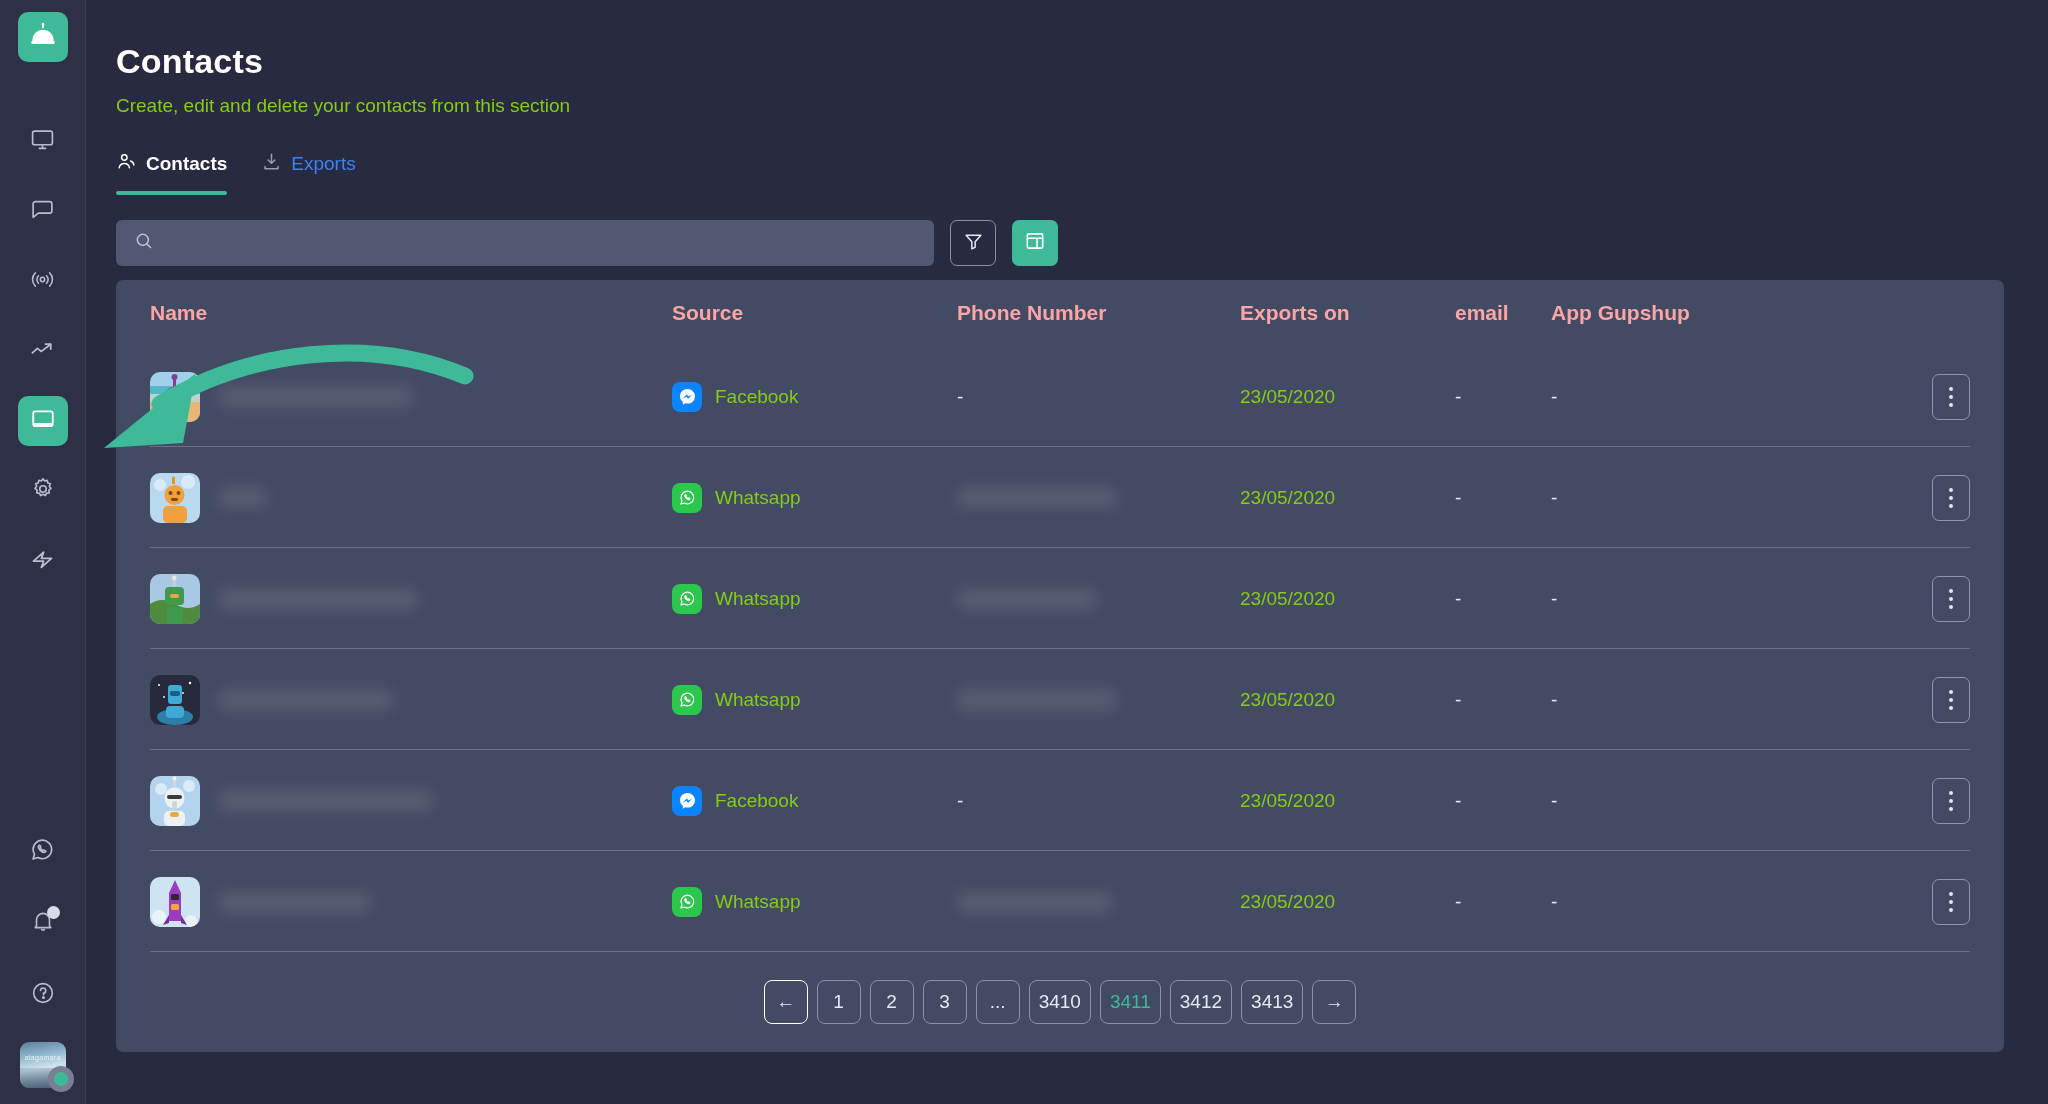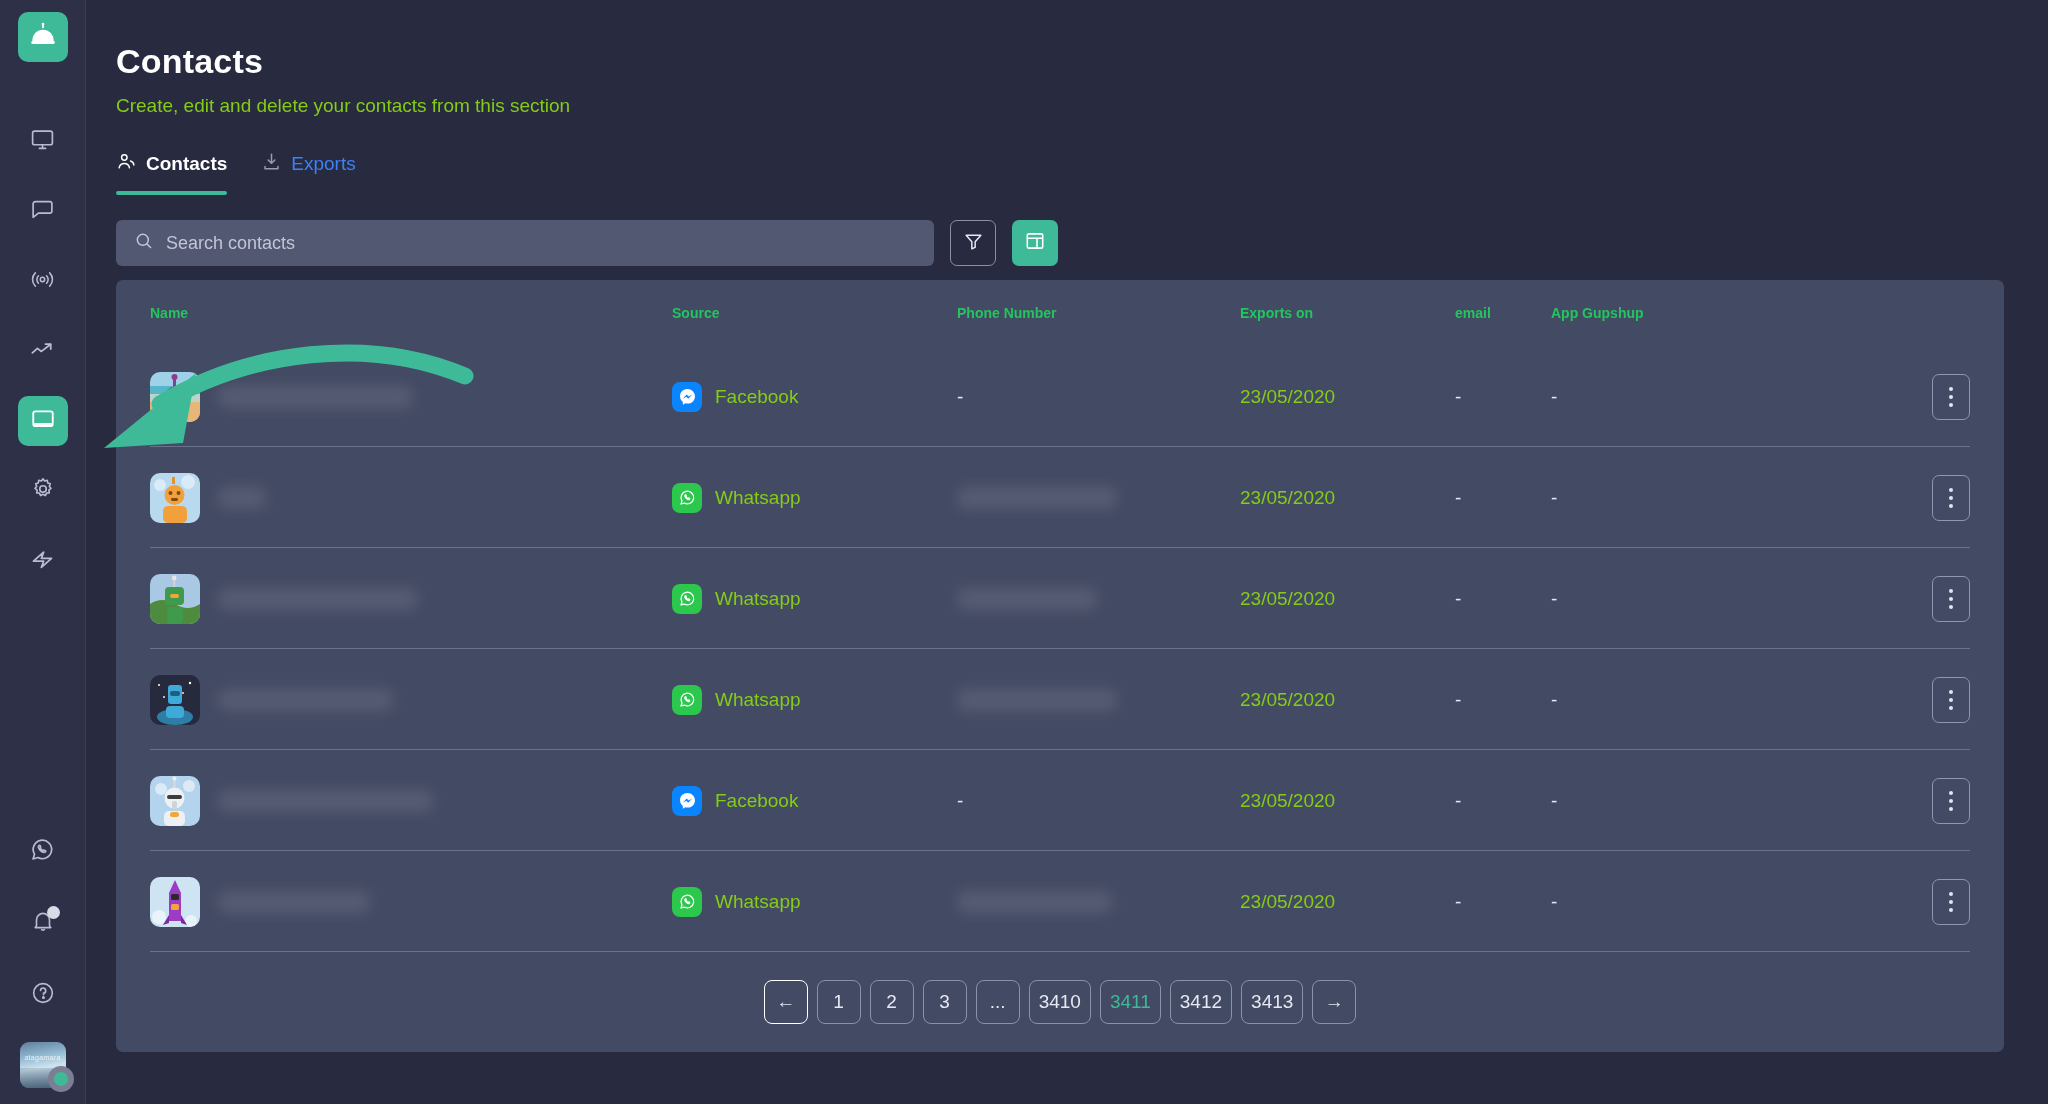--- a/index.html
+++ b/index.html
@@ -97,21 +97,21 @@
   .tbtn.outline { border:1px solid #8b8fa6; color:#e6e8f2; background:transparent; }
   .tbtn.filled { background:#3fba98; color:#ffffff; }
 
   
   .table-card {
     margin-top: 14px; width: 1888px; background:#434a63; border-radius: 7px;
     overflow: hidden;
   }
   .thead {
     display:flex; align-items:center; height: 66px; padding: 0 34px;
-    color:#22c55e; font-size: 14px; font-weight: 700;
+    color:#fca5a5; font-size: 21px; font-weight: 700;
   }
   .row {
     display:flex; align-items:center; height: 101px; padding: 0 34px;
     position: relative;
   }
   .row::after {
     content:""; position:absolute; left: 34px; right: 34px; bottom:0; height:1px;
     background:#6b7189;
   }
   .row:last-of-type::after { display:none; }
@@ -319,21 +319,20 @@
     </div>
 
     <div class="toolbar">
       <div class="search-box">
         <span>
           <svg width="20" height="20" viewBox="0 0 24 24" fill="none" stroke="#c2c5d6" stroke-width="1.8" stroke-linecap="round">
             <circle cx="10.6" cy="10.6" r="6.6"></circle>
               <path d="M15.5 15.5l4.4 4.4"></path>
           </svg>
         </span>
-        <input type="text" value="" placeholder="Search contacts" style="">
       </div>
 
       <div class="tbtn outline">
         <span>
           <svg width="21" height="21" viewBox="0 0 24 24" fill="none" stroke="currentColor" stroke-width="1.7" stroke-linejoin="round" stroke-linecap="round">
             <path d="M3.6 4.8h16.8l-6.5 7.6v6.2l-3.8 1.8v-8z"></path>
           </svg>
         </span>
       </div>
 

